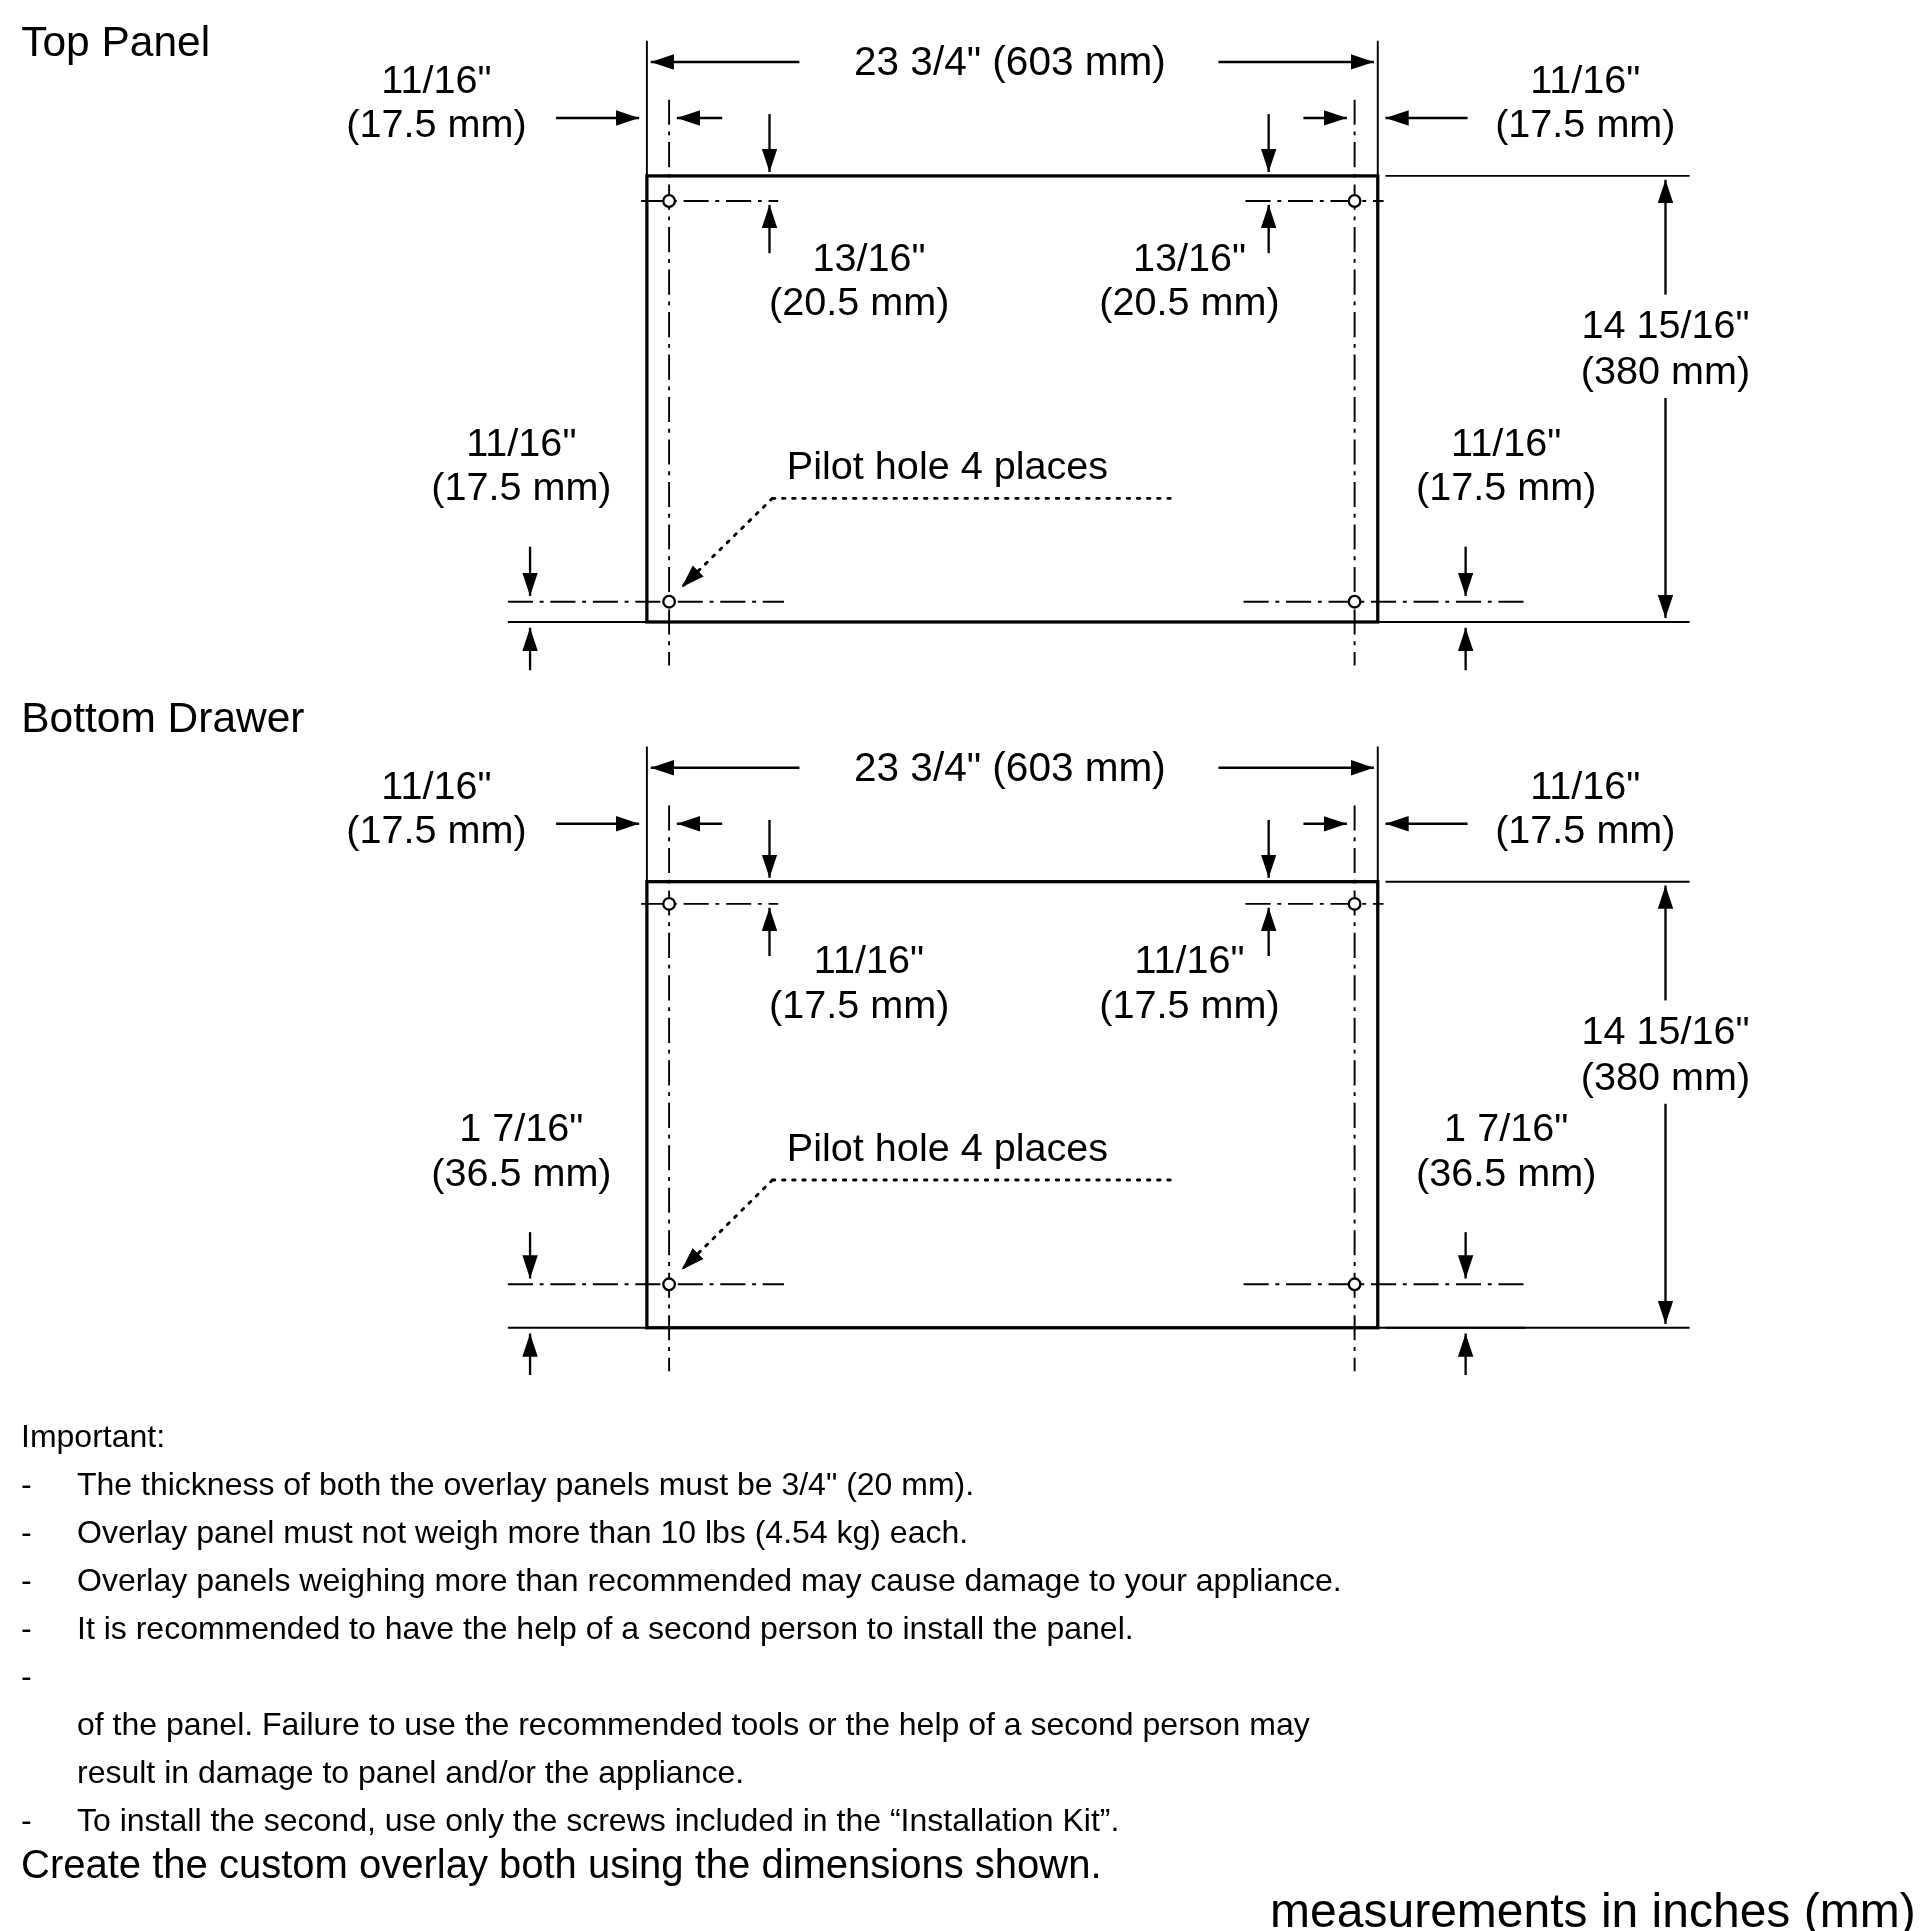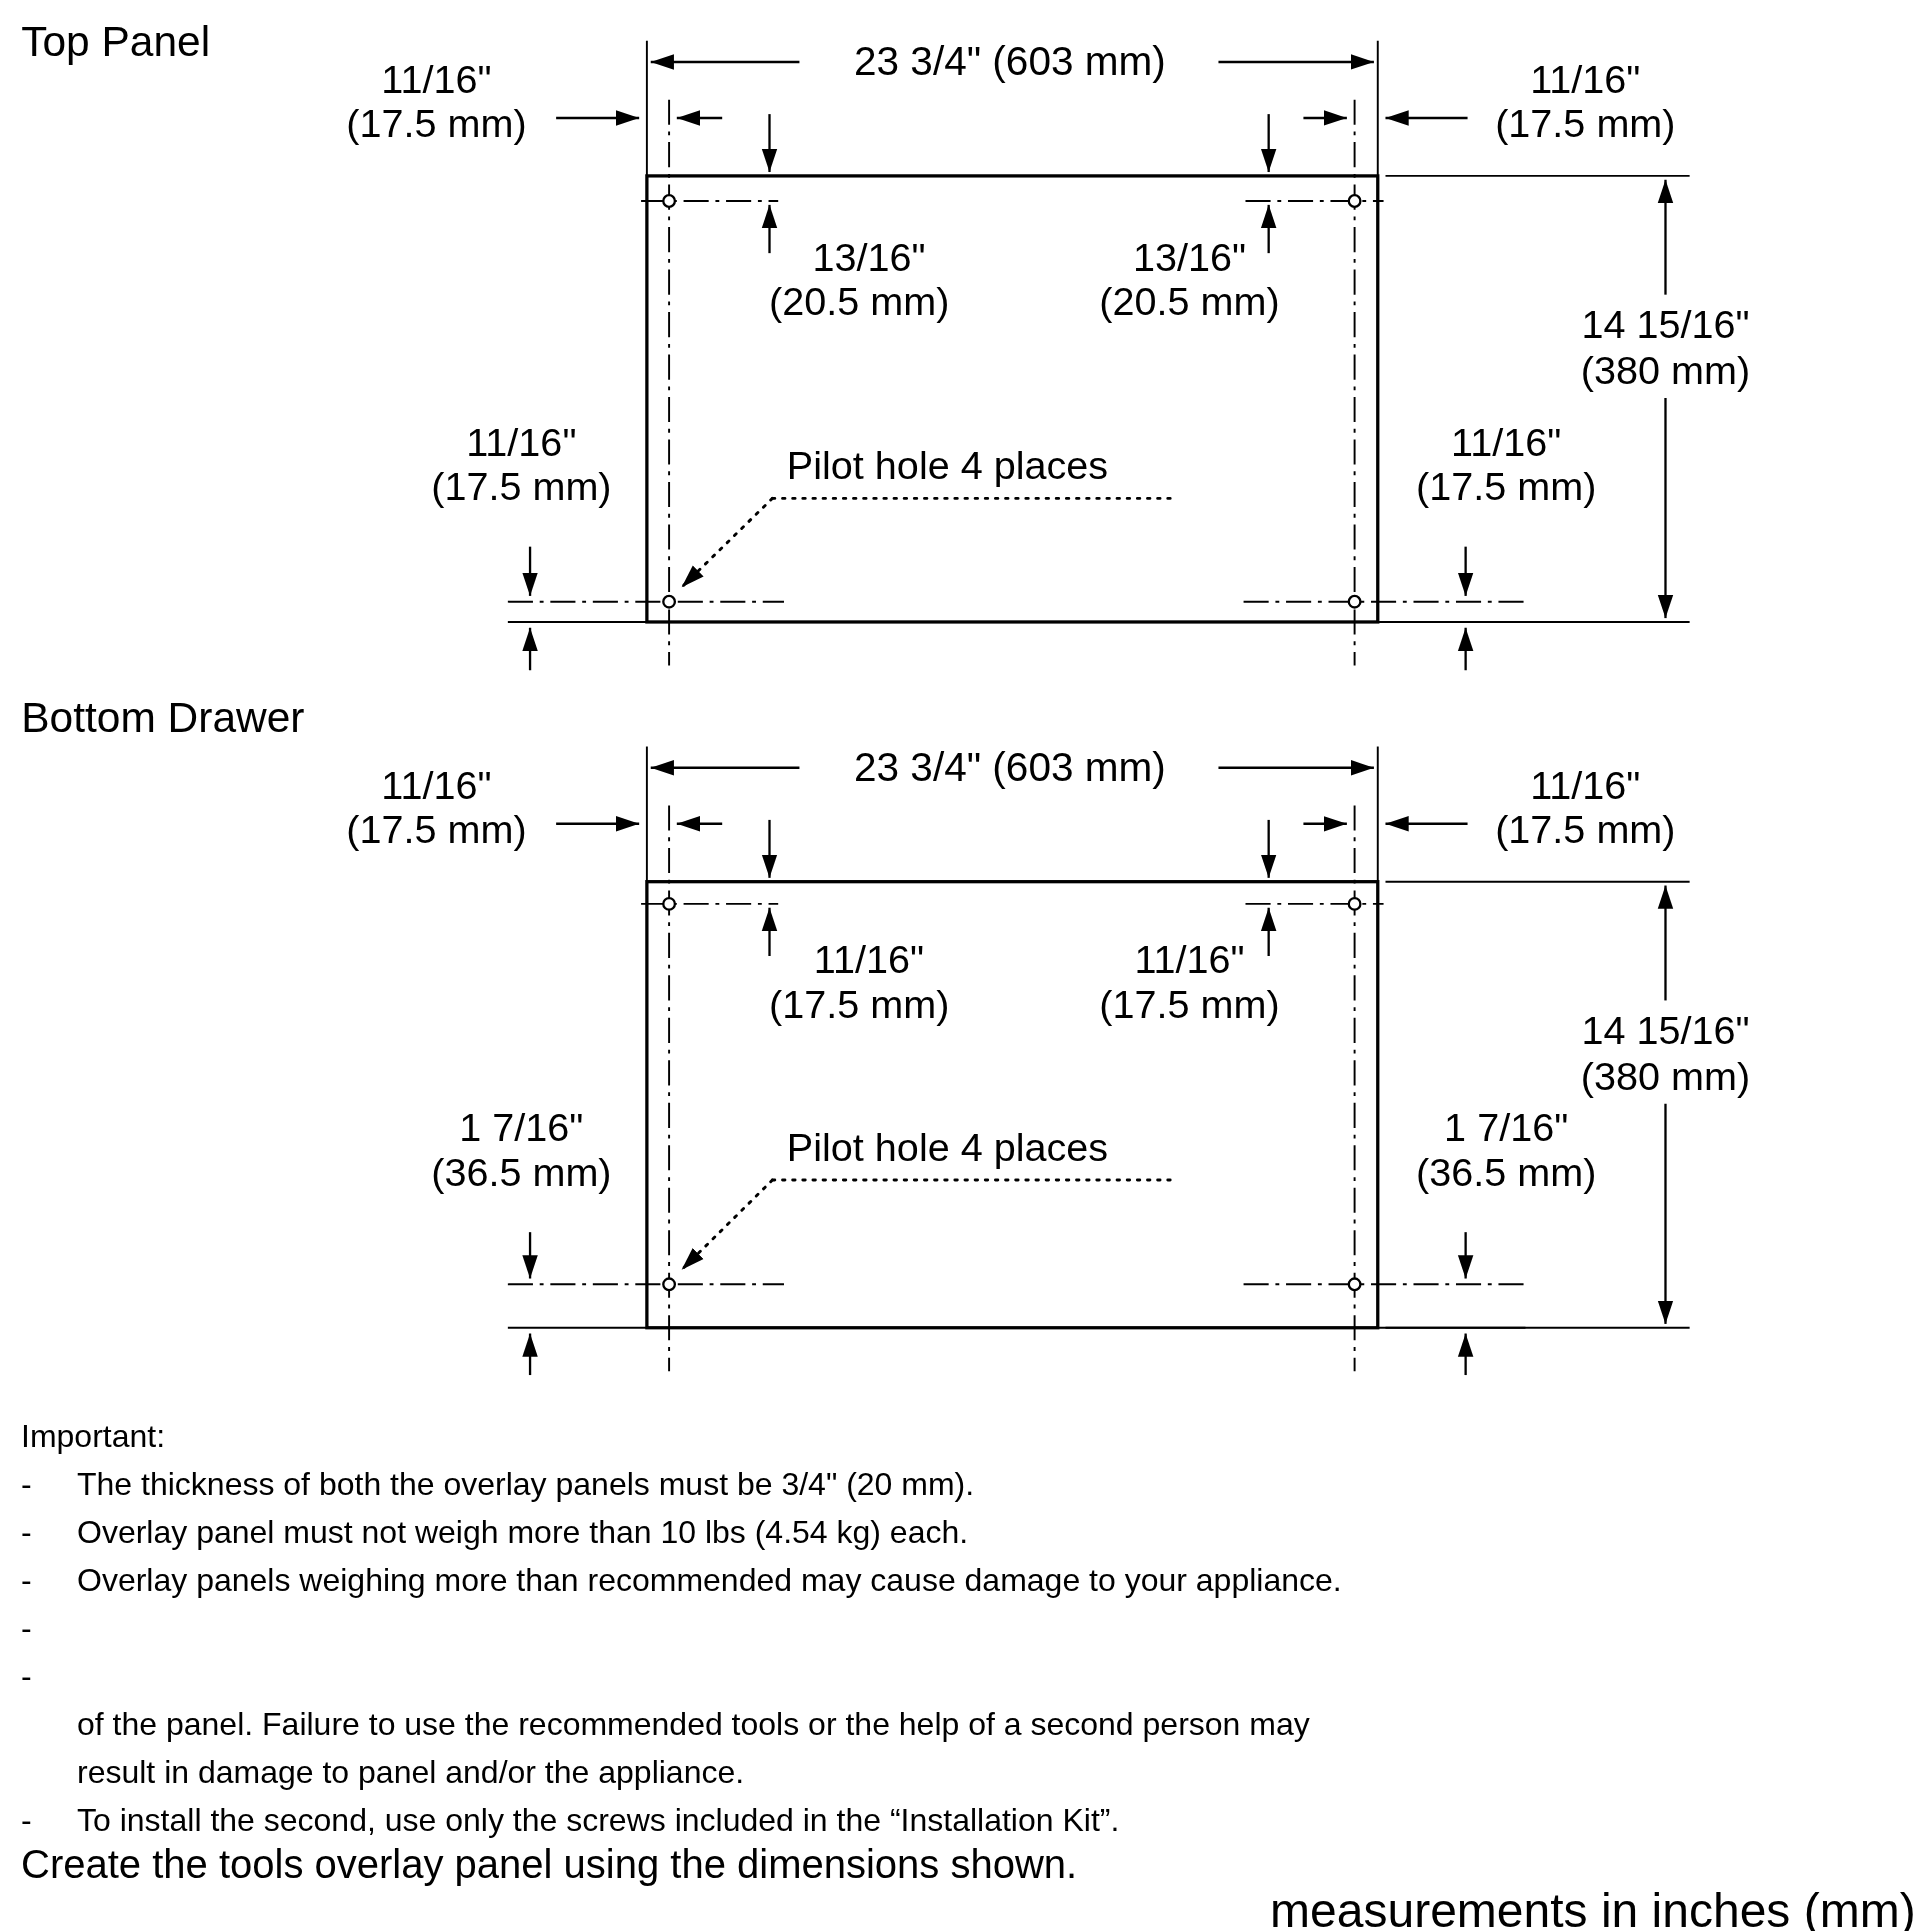--- a/index.html
+++ b/index.html
@@ -227,33 +227,34 @@
   <div class="note-line">
     <span class="note-dash">-</span>
     <span>Overlay panel must not weigh more than 10 lbs (4.54 kg) each.</span>
   </div>
   <div class="note-line">
     <span class="note-dash">-</span>
     <span>Overlay panels weighing more than recommended may cause damage to your appliance.</span>
   </div>
   <div class="note-line">
     <span class="note-dash">-</span>
+    <span>It is recommended to have the help of a second person to install the panel.</span>
   </div>
   <div class="note-line">
     <span class="note-dash">-</span>
   </div>
   <div class="note-line">
     <span class="note-dash"></span>
     <span>of the panel. Failure to use the recommended tools or the help of a second person may</span>
   </div>
   <div class="note-line">
     <span class="note-dash"></span>
     <span>result in damage to panel and/or the appliance.</span>
   </div>
   <div class="note-line">
     <span class="note-dash">-</span>
     <span>To install the second, use only the screws included in the “Installation Kit”.</span>
   </div>
 </div>
 
-<div id="create-note">Create the tools overlay panel using the dimensions shown.</div>
+<div id="create-note">Create the custom overlay both using the dimensions shown.</div>
 <div id="units-note">measurements in inches (mm)</div>
 
 
 </body></html>

